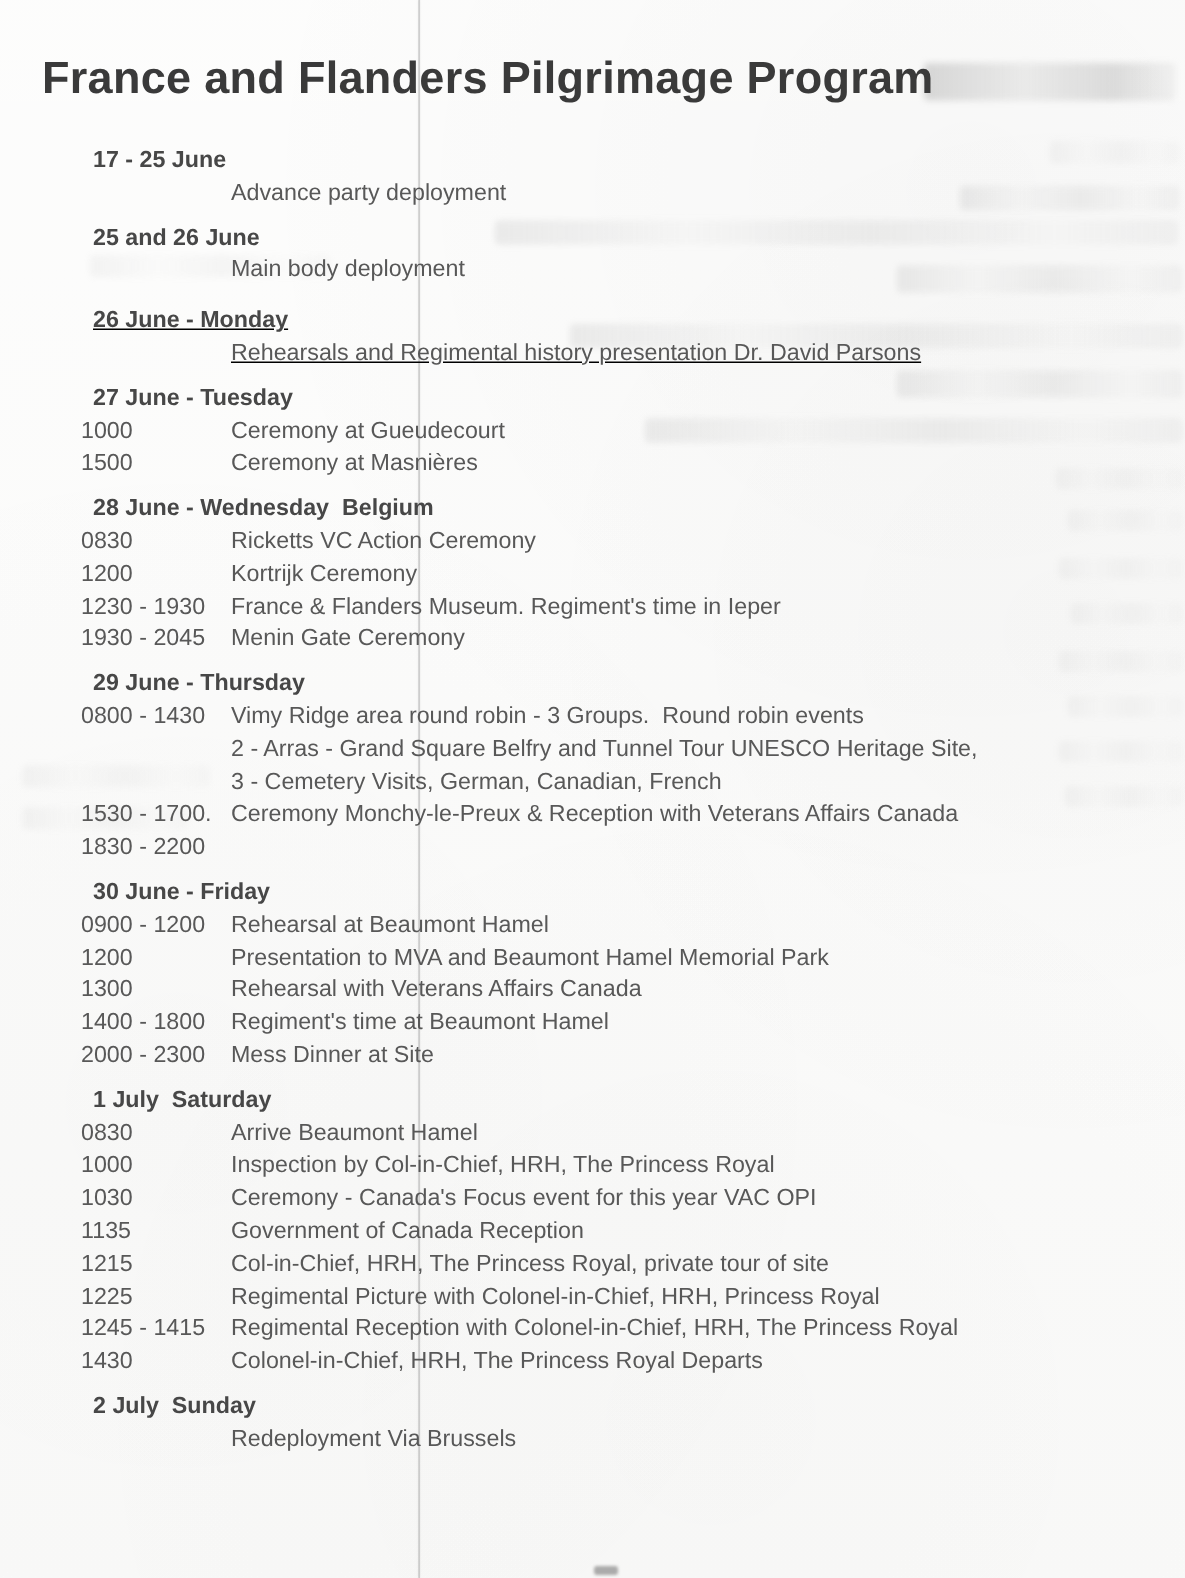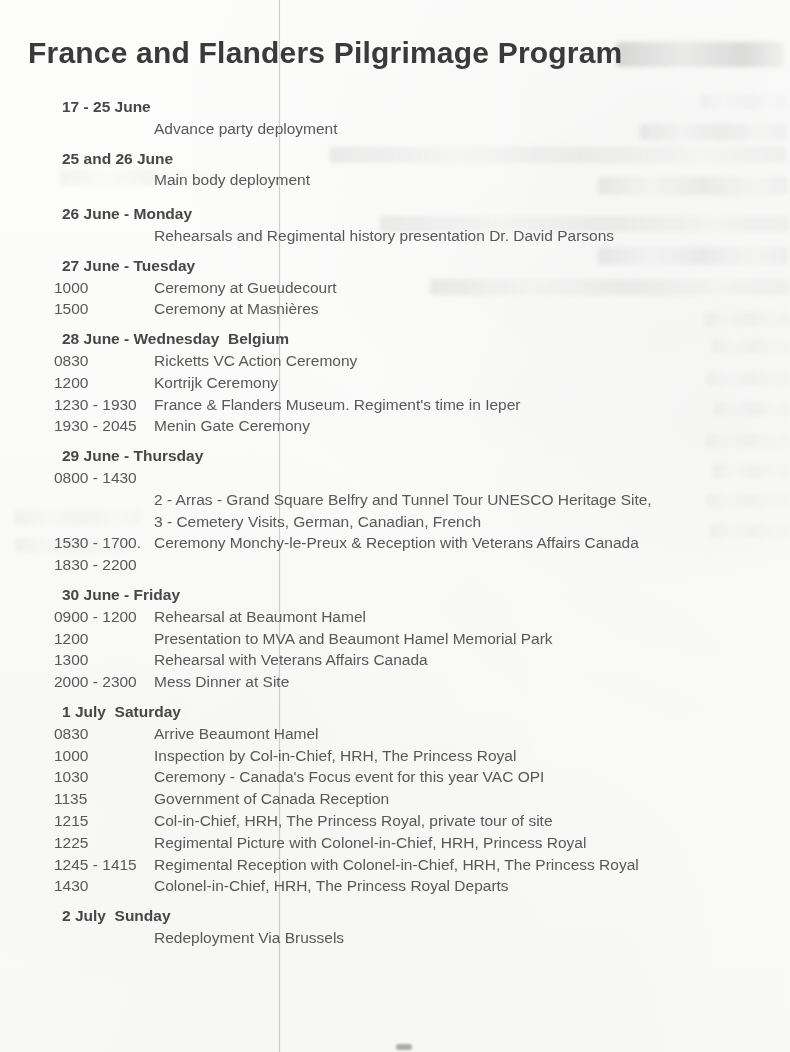--- a/index.html
+++ b/index.html
@@ -32,21 +32,21 @@
   .doc-title {
     position:absolute; left:28px; top:36px;
     font-size:30px; font-weight:bold;
     color:#3a3a3a; letter-spacing:0.2px;
     white-space:pre;
   }
   .content {
     position:absolute; left:24px; top:96px; width:742px;
   }
   .section { margin-bottom:8px; }
-  .section:nth-child(3) { margin-top:12px; } 
+  .section:nth-child(3) { margin-top:12px;text-decoration:underline; } 
   .section-header {
     font-size:15.5px; font-weight:bold; color:#474747;
     line-height:21.8px; white-space:pre-wrap;margin-left:38px;
   }
   .row { display:flex; line-height:21.8px; font-size:15.5px; color:#585858;justify-content:space-between; }
   .row .time { flex:none; width:100px; margin-left:30px; white-space:pre-wrap; }
   .row .desc { flex:1; white-space:pre-wrap; }
   
   .bleed {
     position:absolute; border-radius:3px;
@@ -148,20 +148,21 @@
         </div>
         <div class="row">
           <span class="time">1930 - 2045</span>
           <span class="desc">Menin Gate Ceremony</span>
         </div>
       </div>
       <div class="section">
         <div class="section-header">29 June - Thursday</div>
         <div class="row">
           <span class="time">0800 - 1430</span>
+          <span class="desc">Vimy Ridge area round robin - 3 Groups.  Round robin events</span>
         </div>
         <div class="row">
           <span class="time"></span>
           <span class="desc">2 - Arras - Grand Square Belfry and Tunnel Tour UNESCO Heritage Site,</span>
         </div>
         <div class="row">
           <span class="time"></span>
           <span class="desc">3 - Cemetery Visits, German, Canadian, French</span>
         </div>
         <div class="row">
@@ -180,20 +181,24 @@
         </div>
         <div class="row">
           <span class="time">1200</span>
           <span class="desc">Presentation to MVA and Beaumont Hamel Memorial Park</span>
         </div>
         <div class="row">
           <span class="time">1300</span>
           <span class="desc">Rehearsal with Veterans Affairs Canada</span>
         </div>
         <div class="row">
+          <span class="time">1400 - 1800</span>
+          <span class="desc">Regiment's time at Beaumont Hamel</span>
+        </div>
+        <div class="row">
           <span class="time">2000 - 2300</span>
           <span class="desc">Mess Dinner at Site</span>
         </div>
       </div>
       <div class="section">
         <div class="section-header">1 July  Saturday</div>
         <div class="row">
           <span class="time">0830</span>
           <span class="desc">Arrive Beaumont Hamel</span>
         </div>

